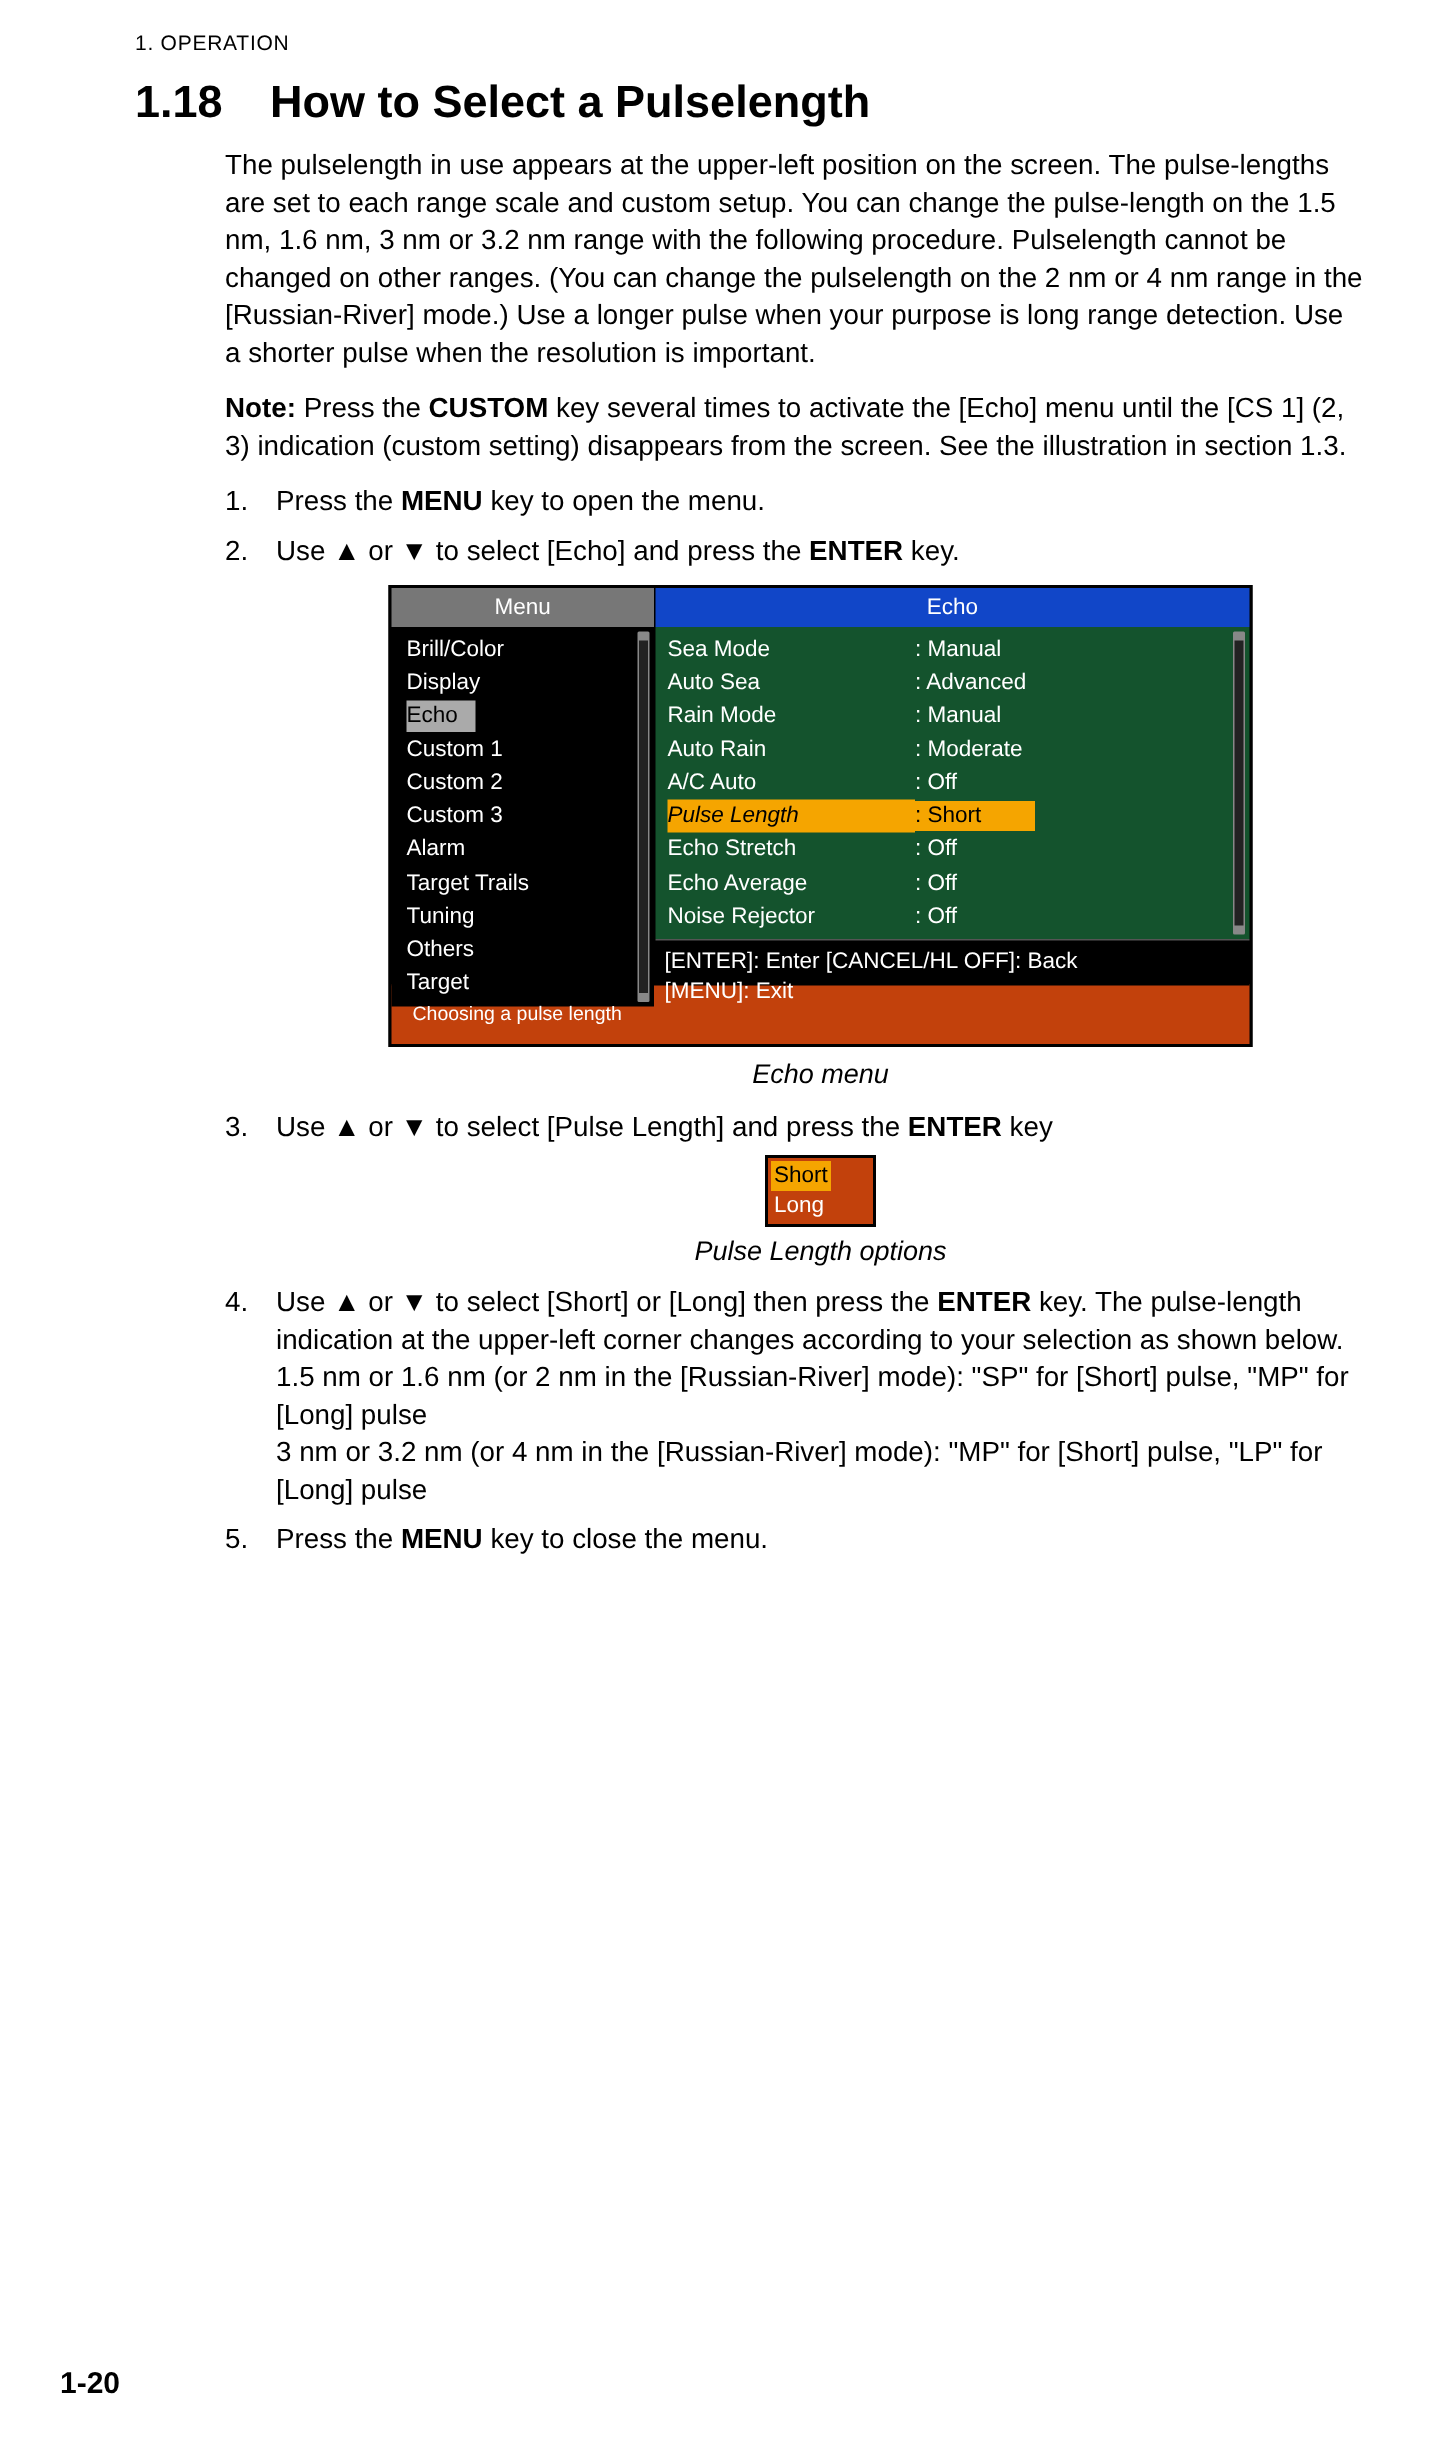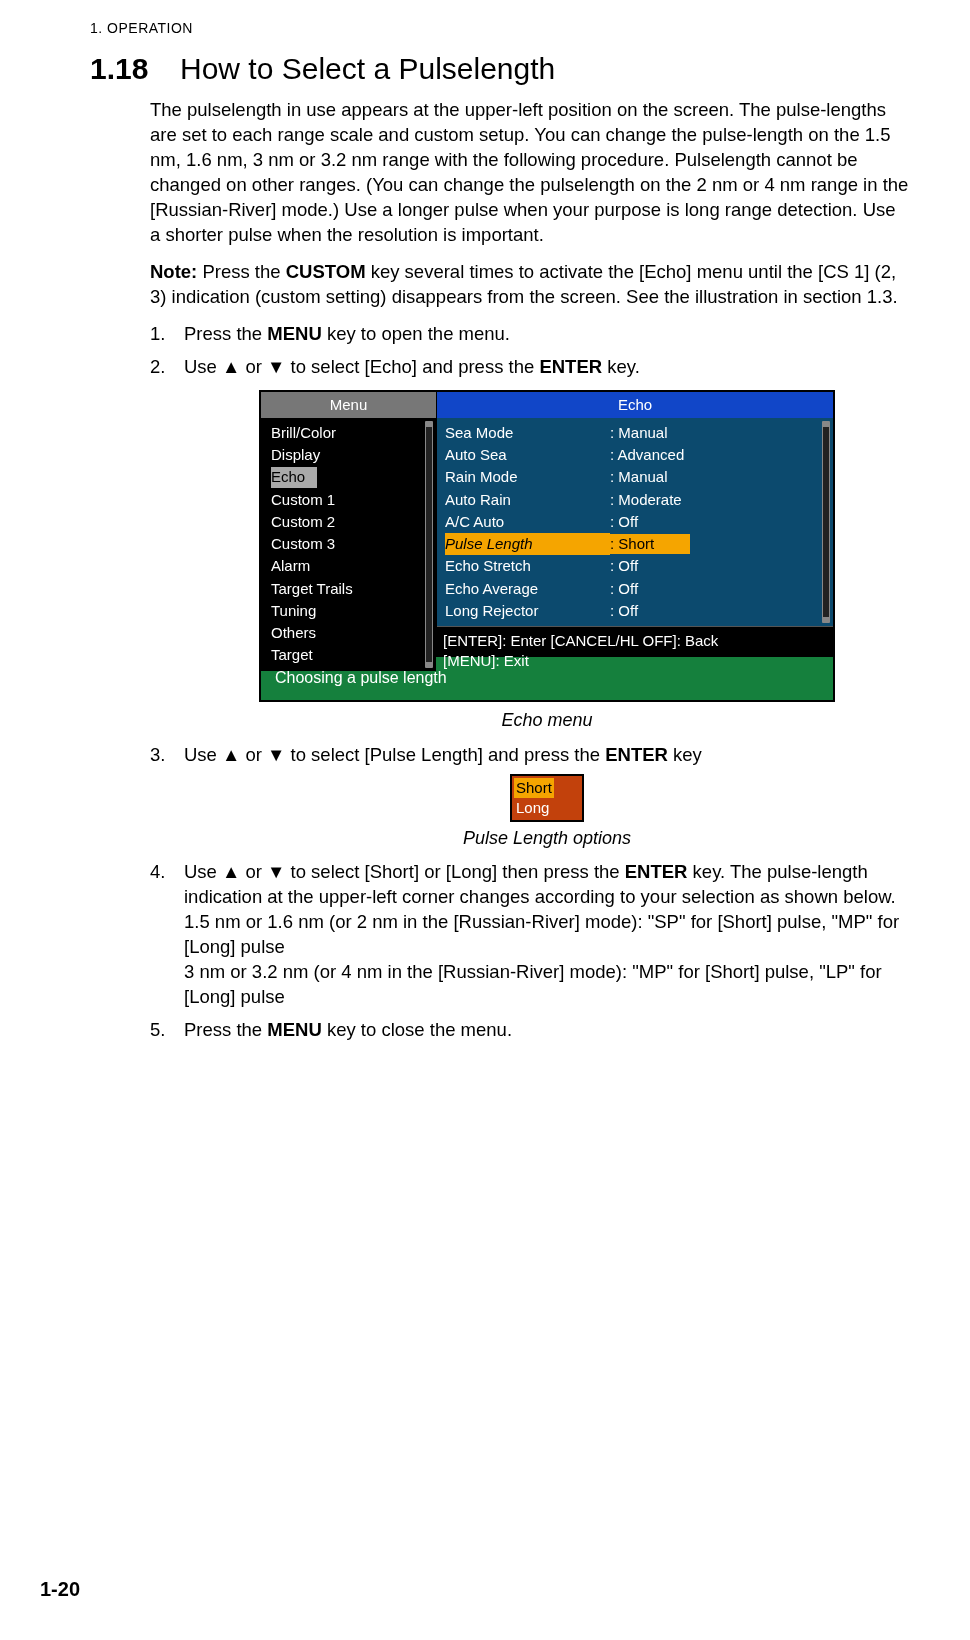--- a/index.html
+++ b/index.html
@@ -27,21 +27,21 @@
     align-items: center;
     margin-bottom: 12px;
   }
   .section-num {
     font-size: 30px;
     font-weight: bold;
     width: 90px;
   }
   .section-title {
     font-size: 30px;
-    font-weight: normal;
+    font-weight: bold;
   }
   .body-col {
     margin-left: 60px;
     font-size: 18.5px;
     line-height: 1.35;
   }
   .para { margin-bottom: 12px; }
   .note-label { font-weight: bold; }
   ol.steps {
     list-style: none;
@@ -126,43 +126,43 @@
   }
   .menu-right-title {
     background: #1146c8;
     text-align: center;
     padding: 3px 0;
     color: #fff;
   }
   .menu-right-body {
     flex: 1;
     display: flex;
-    background: #0c4a6e;
+    background: #14532d;
   }
   .menu-right-items {
     flex: 1;
     padding: 4px 2px 4px 8px;
   }
   .echo-row {
     display: flex;
     padding: 0;
   }
   .echo-row .lab { width: 165px; padding:1px 0; }
   .echo-row .val { flex: 1; padding:1px 0;}
   .echo-row.sel .lab { background: #f5a500; color: #000; font-style: italic; }
   .echo-row.sel .val-wrap { background: #f5a500; color: #000; display:inline-block; padding-right:36px;}
   .menu-right-help {
     border-top: 1px solid #555;
     padding: 4px 6px;
     line-height: 1.35;
   }
   .menu-footer {
-    background: #15803d;
+    background: #c2410c;
     padding: 10px 8px 12px 14px;
-    font-size: 16px;
+    font-size: 13px;
     border-top: 1px solid #000;
   }
   .caption {
     text-align: center;
     font-style: italic;
     font-size: 18px;
     margin: 4px 0 10px 0;
   }
 
   
@@ -274,21 +274,21 @@
                     </div>
                     <div class="echo-row">
                       <span class="lab">Echo Stretch</span>
                       <span class="val">: Off</span>
                     </div>
                     <div class="echo-row">
                       <span class="lab">Echo Average</span>
                       <span class="val">: Off</span>
                     </div>
                     <div class="echo-row">
-                      <span class="lab">Long Rejector</span>
+                      <span class="lab">Noise Rejector</span>
                       <span class="val">: Off</span>
                     </div>
                   </div>
                 <div class="menu-scroll">
                     <div class="track"></div>
                   </div>
               </div>
               <div class="menu-right-help">
                 <div>[ENTER]: Enter [CANCEL/HL OFF]: Back</div>
                 <div>[MENU]: Exit</div>

